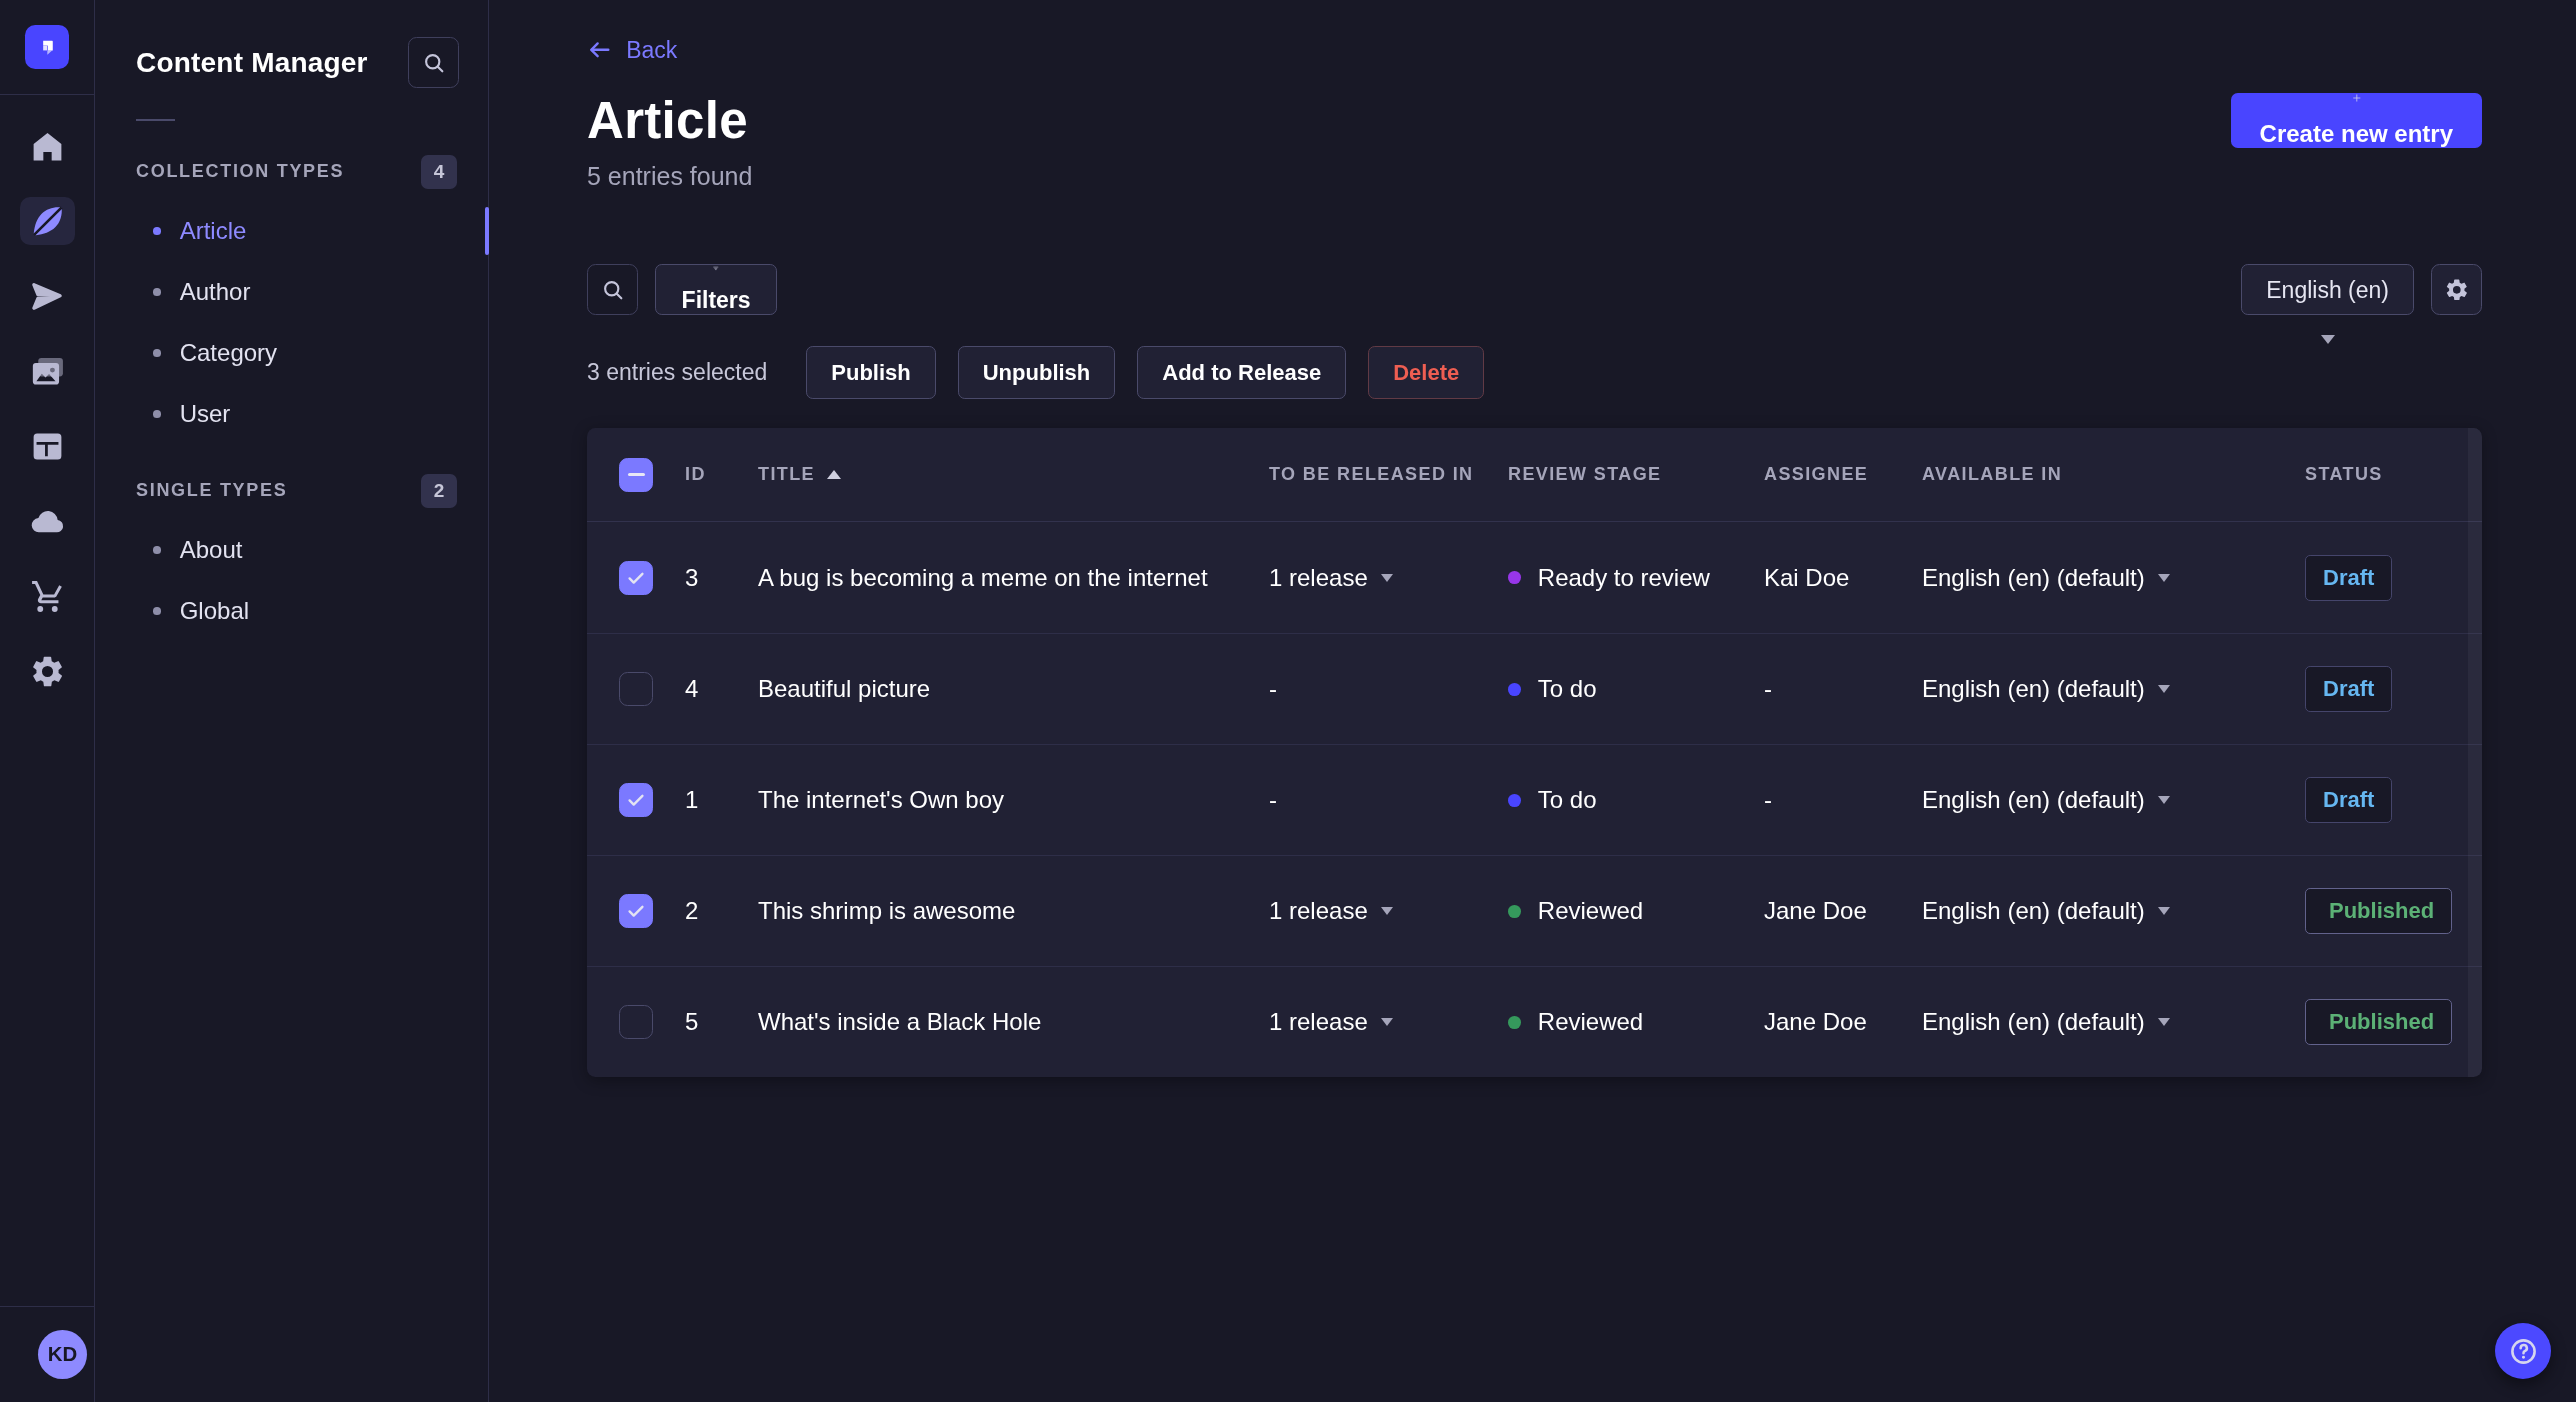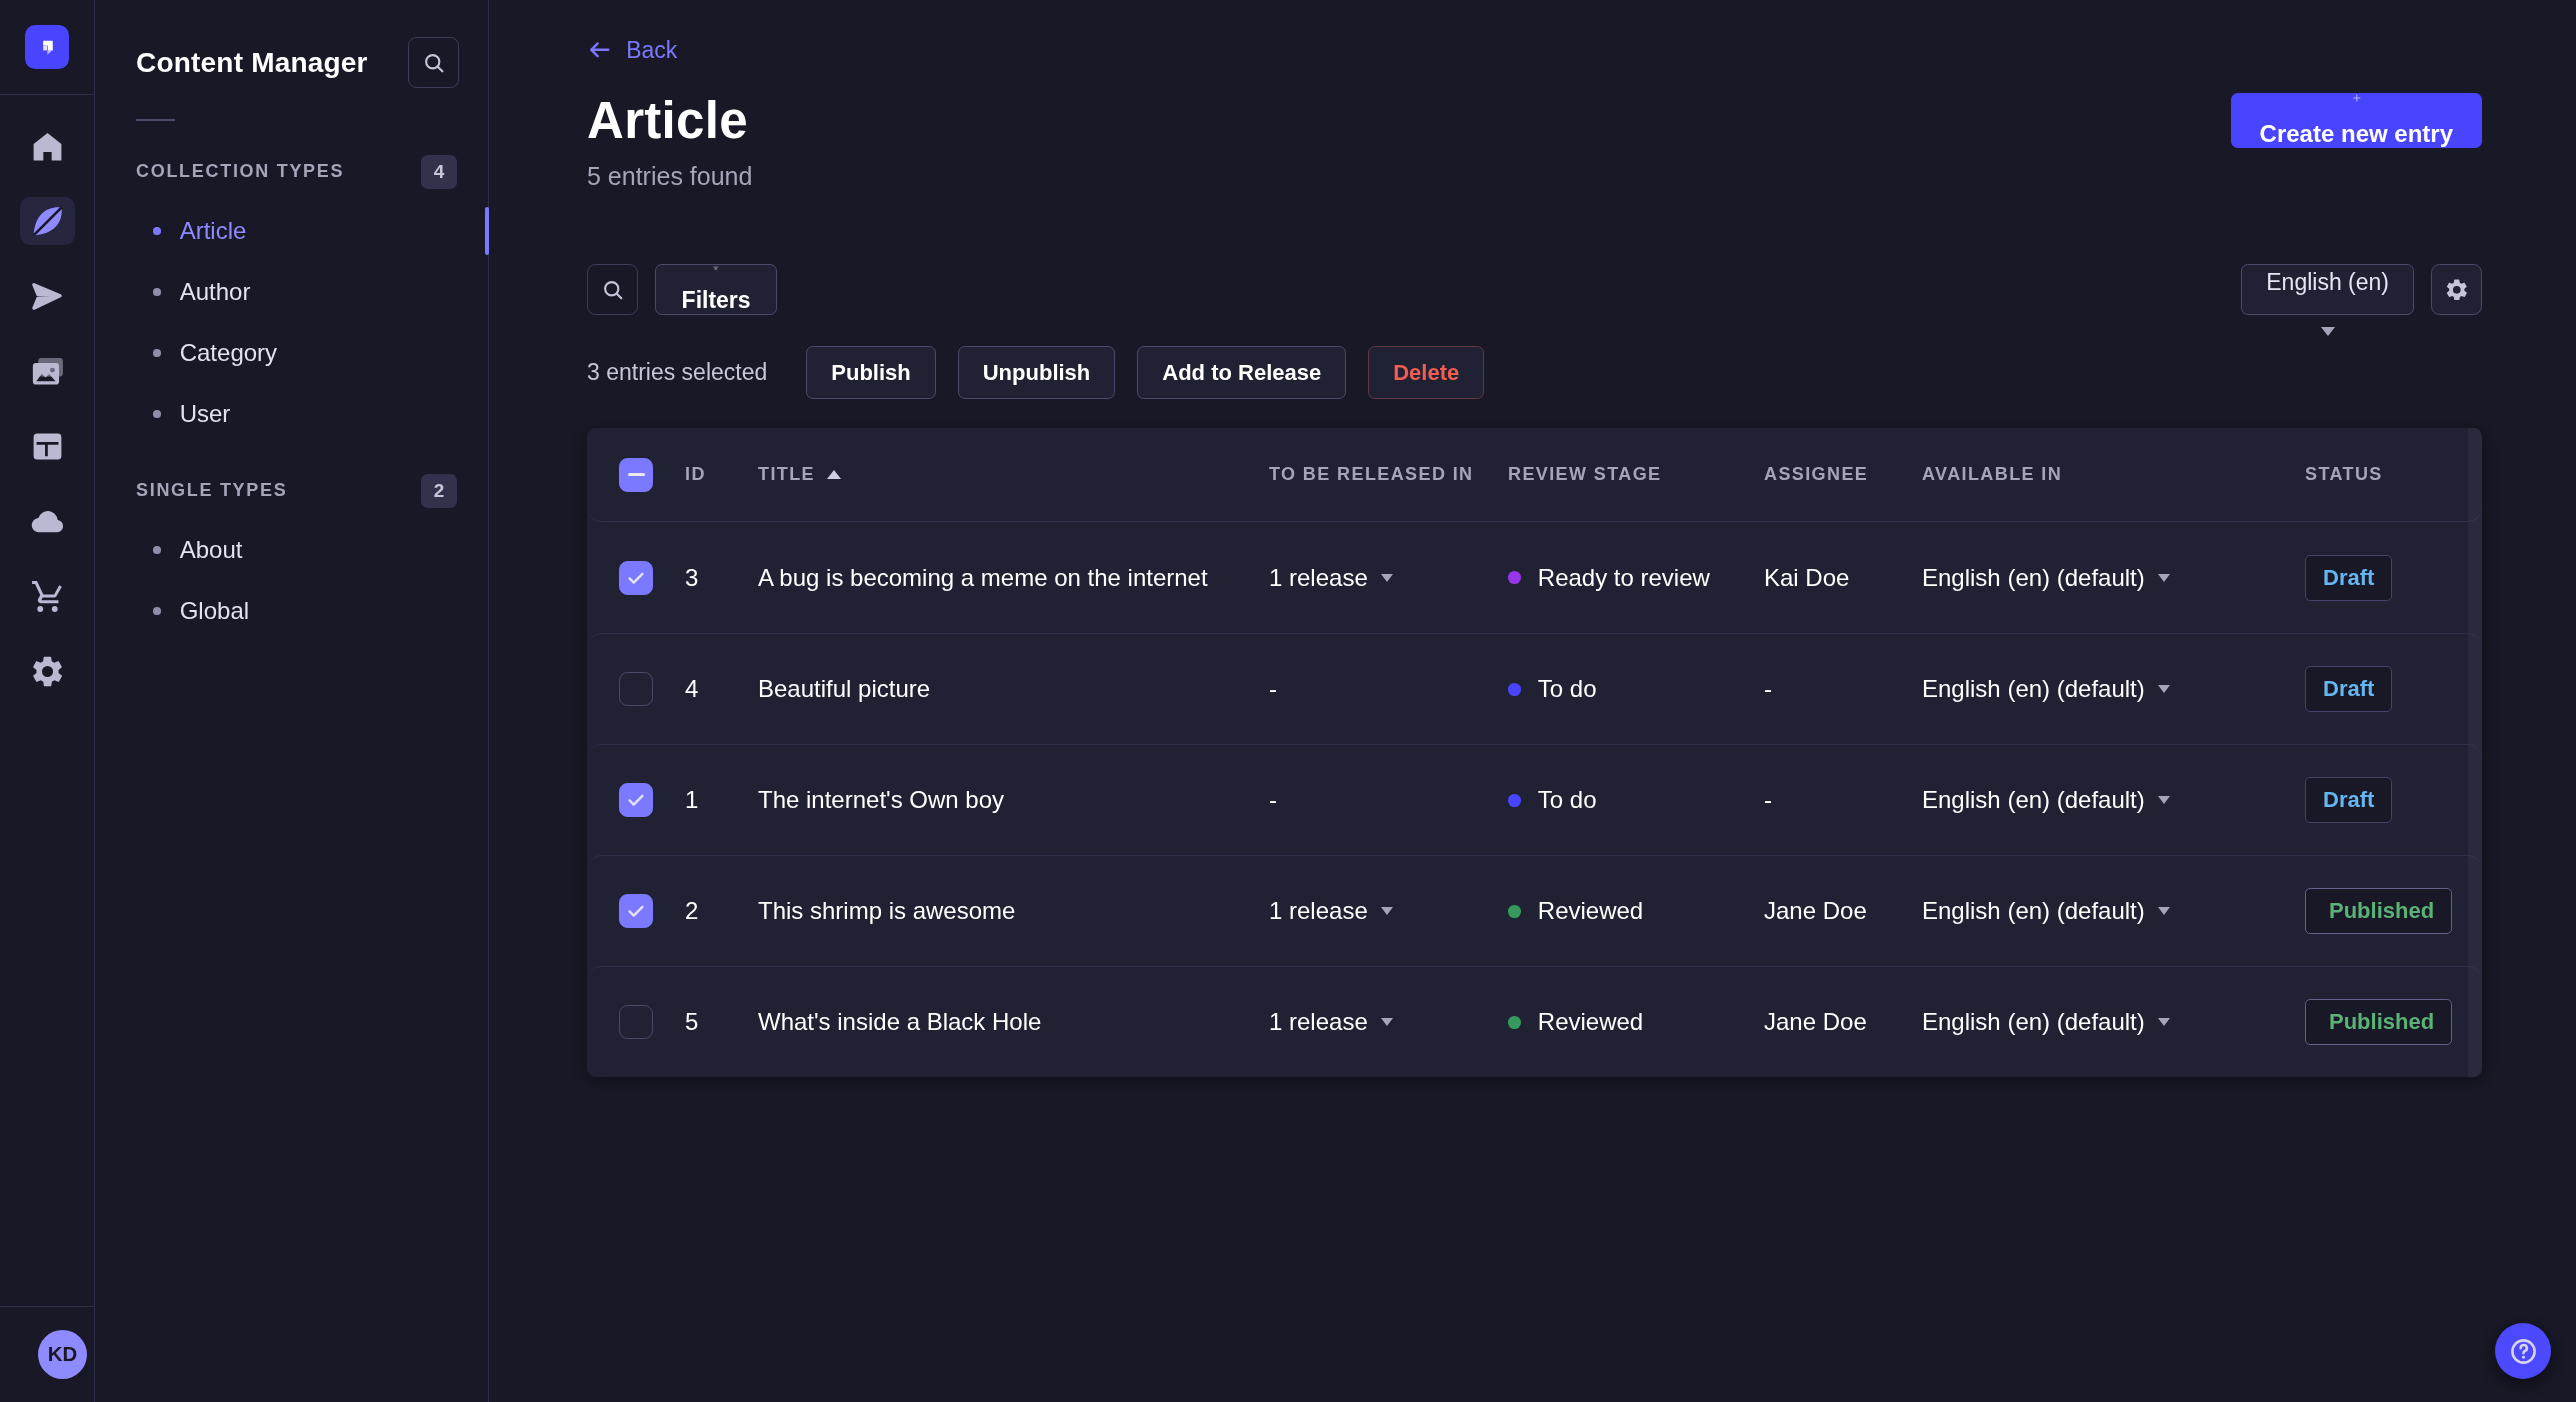--- a/index.html
+++ b/index.html
@@ -150,21 +150,21 @@
   .action-left,.action-right{display:flex;align-items:center;gap:17px;}
   .outline-btn{
     height:51px;padding:0 25.6px;border-radius:6.8px;
     border:0.9px solid var(--ctl-border);background:var(--surface);
     font-size:23px;font-weight:600;color:#fff;
     display:flex;align-items:center;gap:15.3px;
   }
   .outline-btn svg{width:25.6px;height:25.6px;color:#c4c4da;}
   .action-left .icon-btn{background:transparent;}
   .select-btn{
-    height:51px;padding:4px 24px;border-radius:6.8px;
+    height:51px;padding:12px 24px;border-radius:6.8px;
     border:0.9px solid var(--ctl-border);background:var(--surface);
     font-size:23px;color:#e6e6f2;
     display:flex;align-items:center;gap:31px;
   }
   .caret{
     width:0;height:0;
     border-left:7.7px solid transparent;border-right:7.7px solid transparent;
     border-top:9.4px solid #a5a5ba;
     display:inline-block;
   }
@@ -193,21 +193,20 @@
   }
   .card::after{
     content:"";position:absolute;top:0;right:0;bottom:0;width:13.6px;
     background:rgba(165,165,186,.07);
   }
   .trow{
     display:grid;
     grid-template-columns:66px 73px 511px 239px 256px 158px 383px minmax(0,1fr);
     align-items:center;
     padding:0 32px;
-    border-radius:15px;
   }
   .trow.thead{height:94px;border-bottom:0.9px solid var(--line-strong);}
   .trow.tr{height:111px;}
   .trow.tr + .trow.tr{border-top:0.9px solid var(--line);}
   .th{
     font-size:18px;font-weight:700;letter-spacing:1.4px;
     color:var(--muted);text-transform:uppercase;
     display:flex;align-items:center;gap:12px;
   }
   .sort-up{

